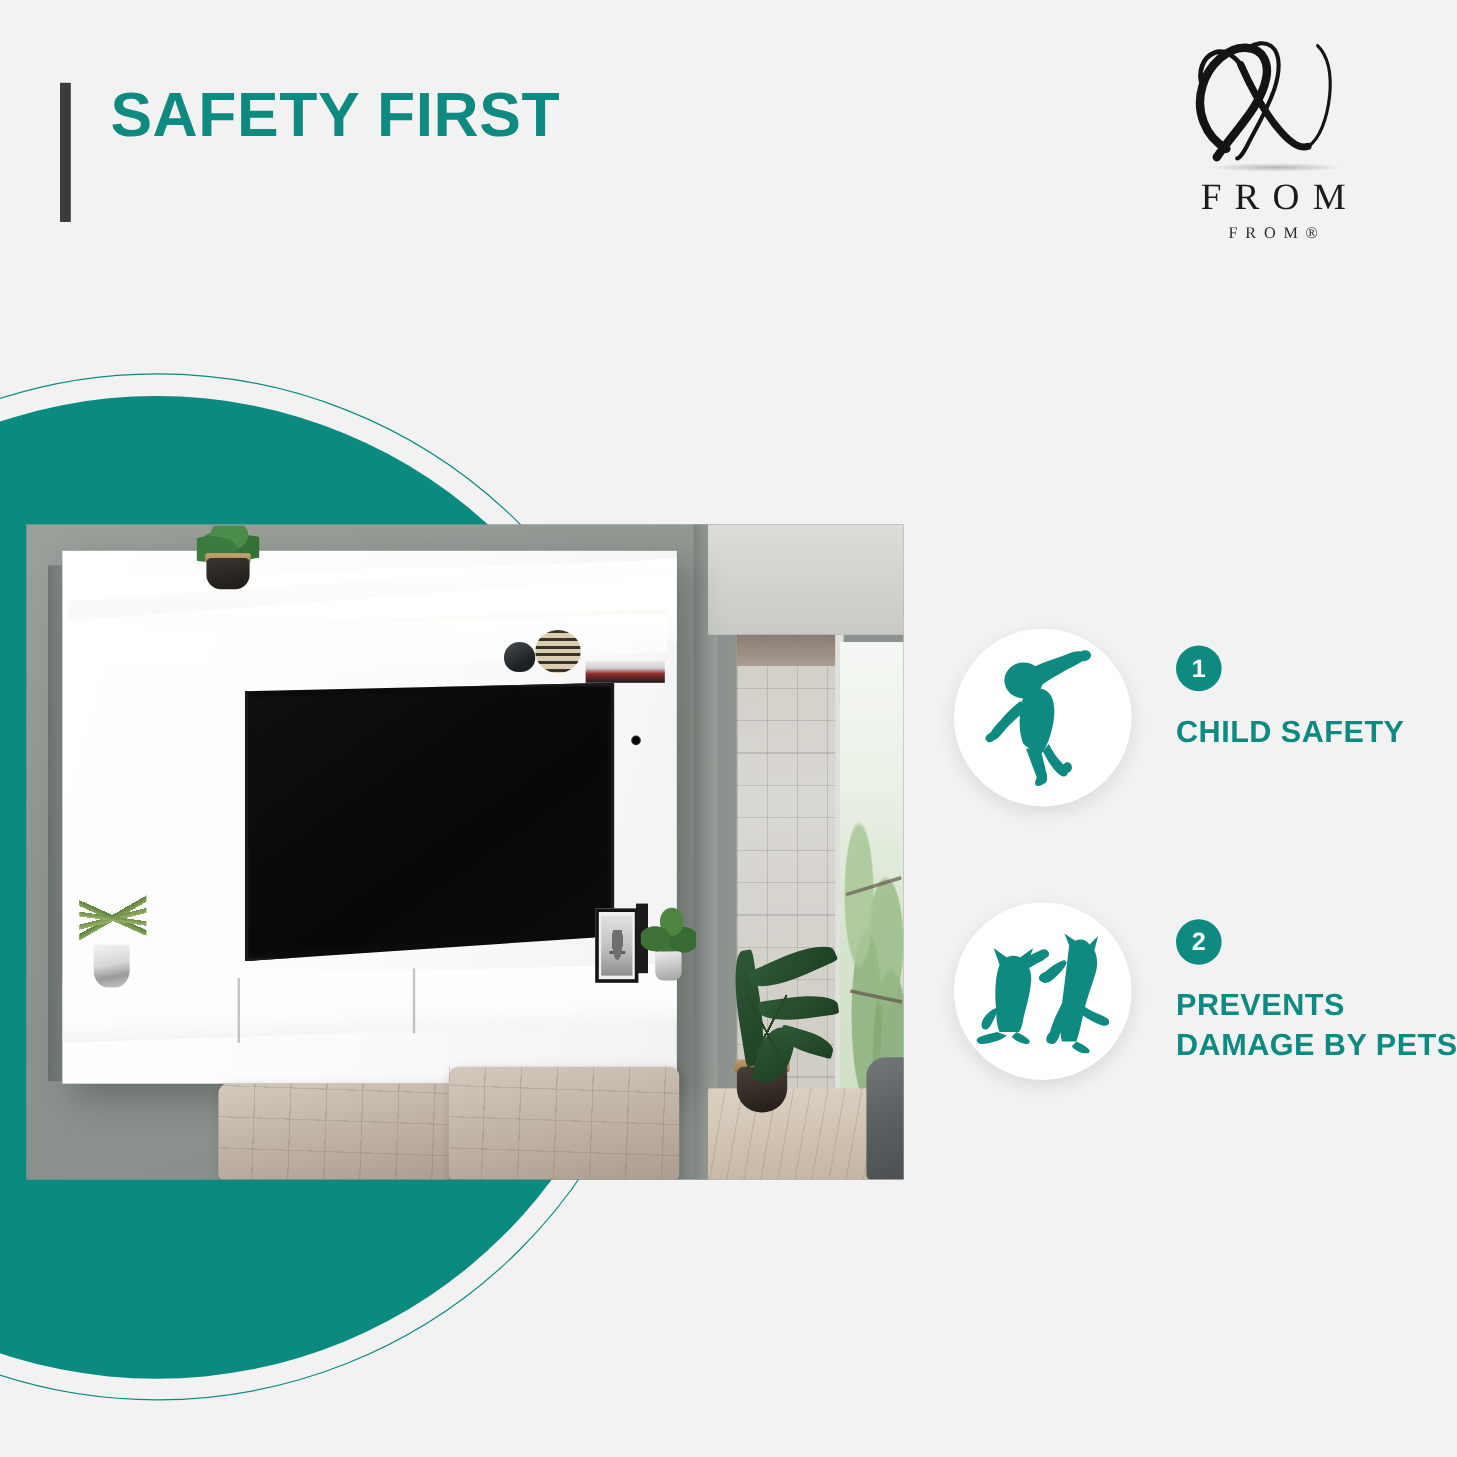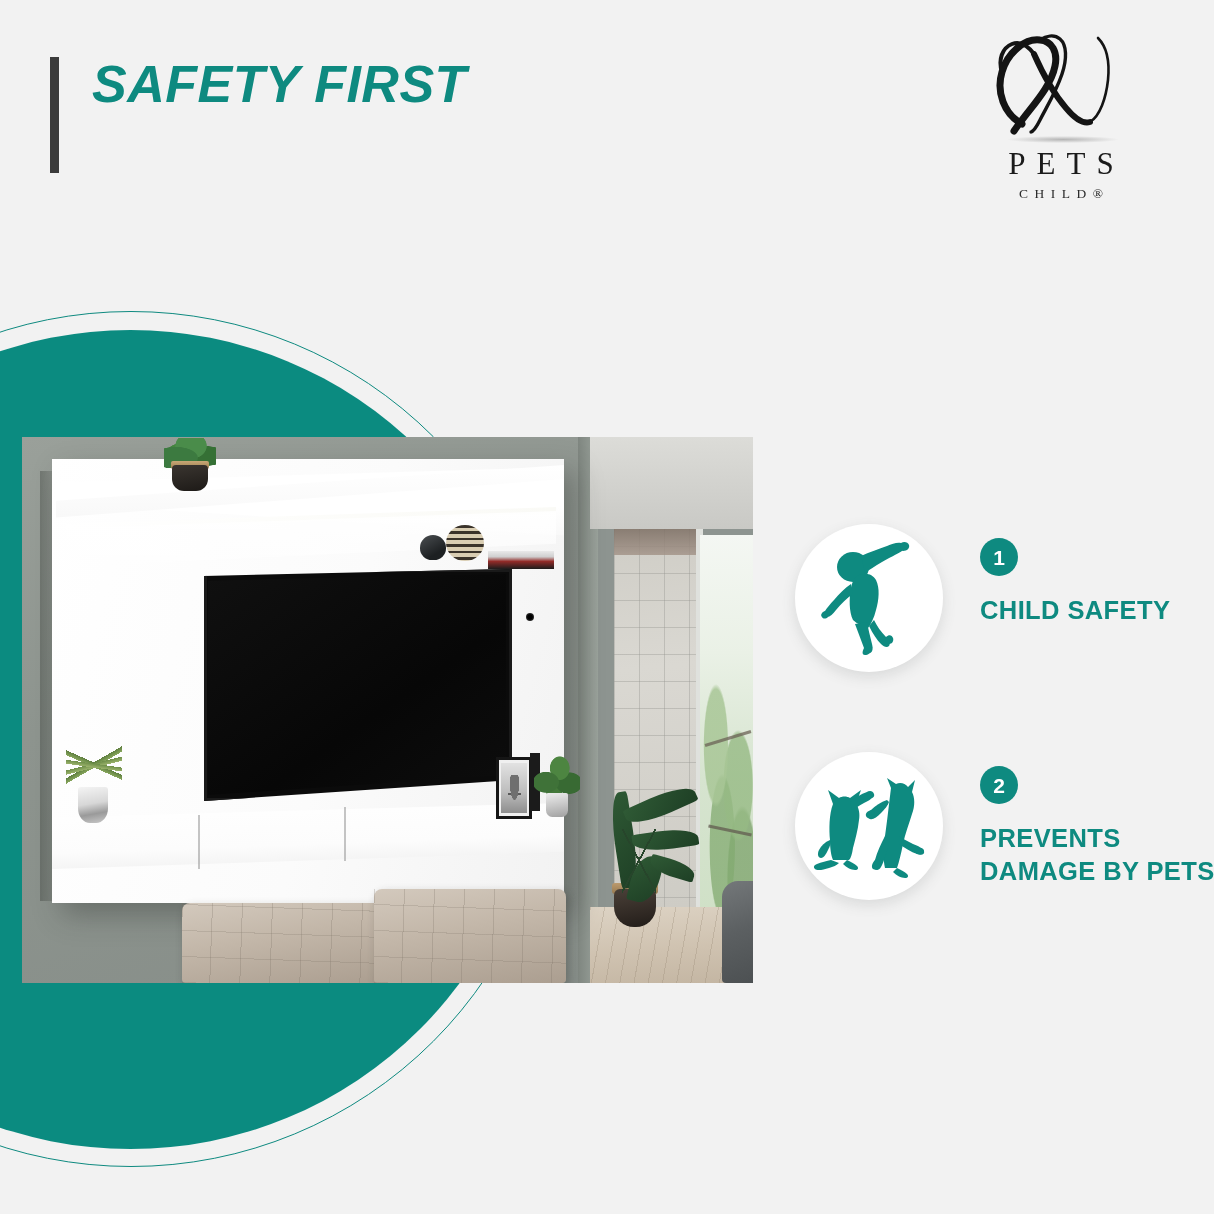--- a/index.html
+++ b/index.html
@@ -17,24 +17,23 @@
     position: absolute;
     left: 0; top: 0;
     width: 1214px;
     height: 1214px;
     background: #f2f2f2;
   }
 
   
   #header-block {
     position: absolute;
-    left: 0; top: 0;
+    left: 0; top: 12px;
     width: 760px;
     height: 220px;
-    font-style: italic;
   }
   #header-accent-bar {
     position: absolute;
     left: 50px; top: 57px;
     width: 9px;
     height: 116px;
     background: #3b3b3b;
   }
   #header-title {
     position: absolute;
@@ -437,22 +436,22 @@
 
   <div id="logo-block">
     <svg id="logo-mark" viewBox="0 0 262 108">
       <path d="M92 96 C74 86 66 64 72 44 C77 26 94 10 110 12 C122 13 128 24 125 38 C121 58 104 76 92 92 C86 100 84 103 84 103" fill="none" stroke="#141414" stroke-width="7" stroke-linecap="round"></path>
       <path d="M110 12 C116 8 124 6 130 11 C137 17 137 31 132 46 C126 64 116 80 110 92 C104 104 101 104 101 104" fill="none" stroke="#141414" stroke-width="3.4" stroke-linecap="round"></path>
       <path d="M104 26 C112 44 124 66 136 80 C146 92 154 96 160 94" fill="none" stroke="#141414" stroke-width="6" stroke-linecap="round"></path>
       <path d="M160 94 C170 88 176 70 178 52 C180 32 176 18 168 10" fill="none" stroke="#141414" stroke-width="2.6" stroke-linecap="round"></path>
       <path d="M72 44 C68 32 72 20 82 16 C90 13 98 18 104 26" fill="none" stroke="#141414" stroke-width="4" stroke-linecap="round"></path>
     </svg>
     <div id="logo-shadow"></div>
-    <div id="logo-wordmark">PETS</div>
-    <div id="logo-subwordmark">CHILD®</div>
+    <div id="logo-wordmark">FROM</div>
+    <div id="logo-subwordmark">FROM®</div>
   </div>
 
   <div id="product-photo">
     <div class="ph" id="ph-wall-left"></div>
     <div class="ph" id="ph-wall-edge"></div>
     <div class="ph" id="ph-ceiling"></div>
     <div class="ph" id="ph-stone"></div>
     <div class="ph" id="ph-stone-top"></div>
     <div class="ph" id="ph-window-frame"></div>
     <div class="ph" id="ph-window"></div>

